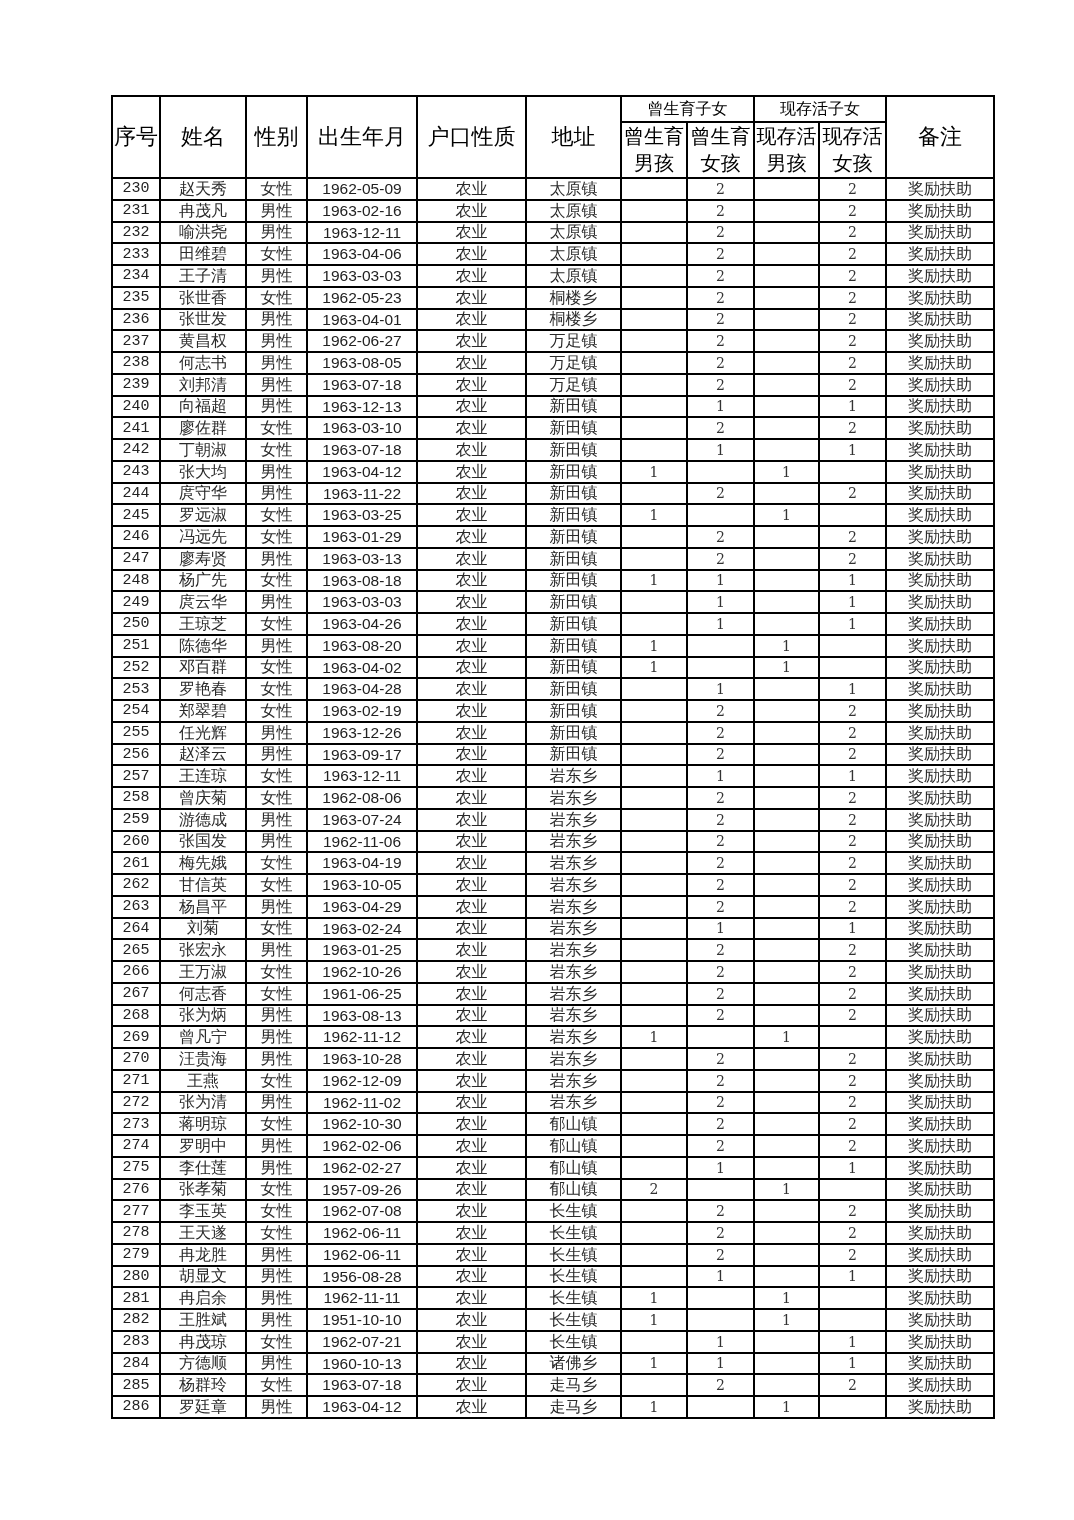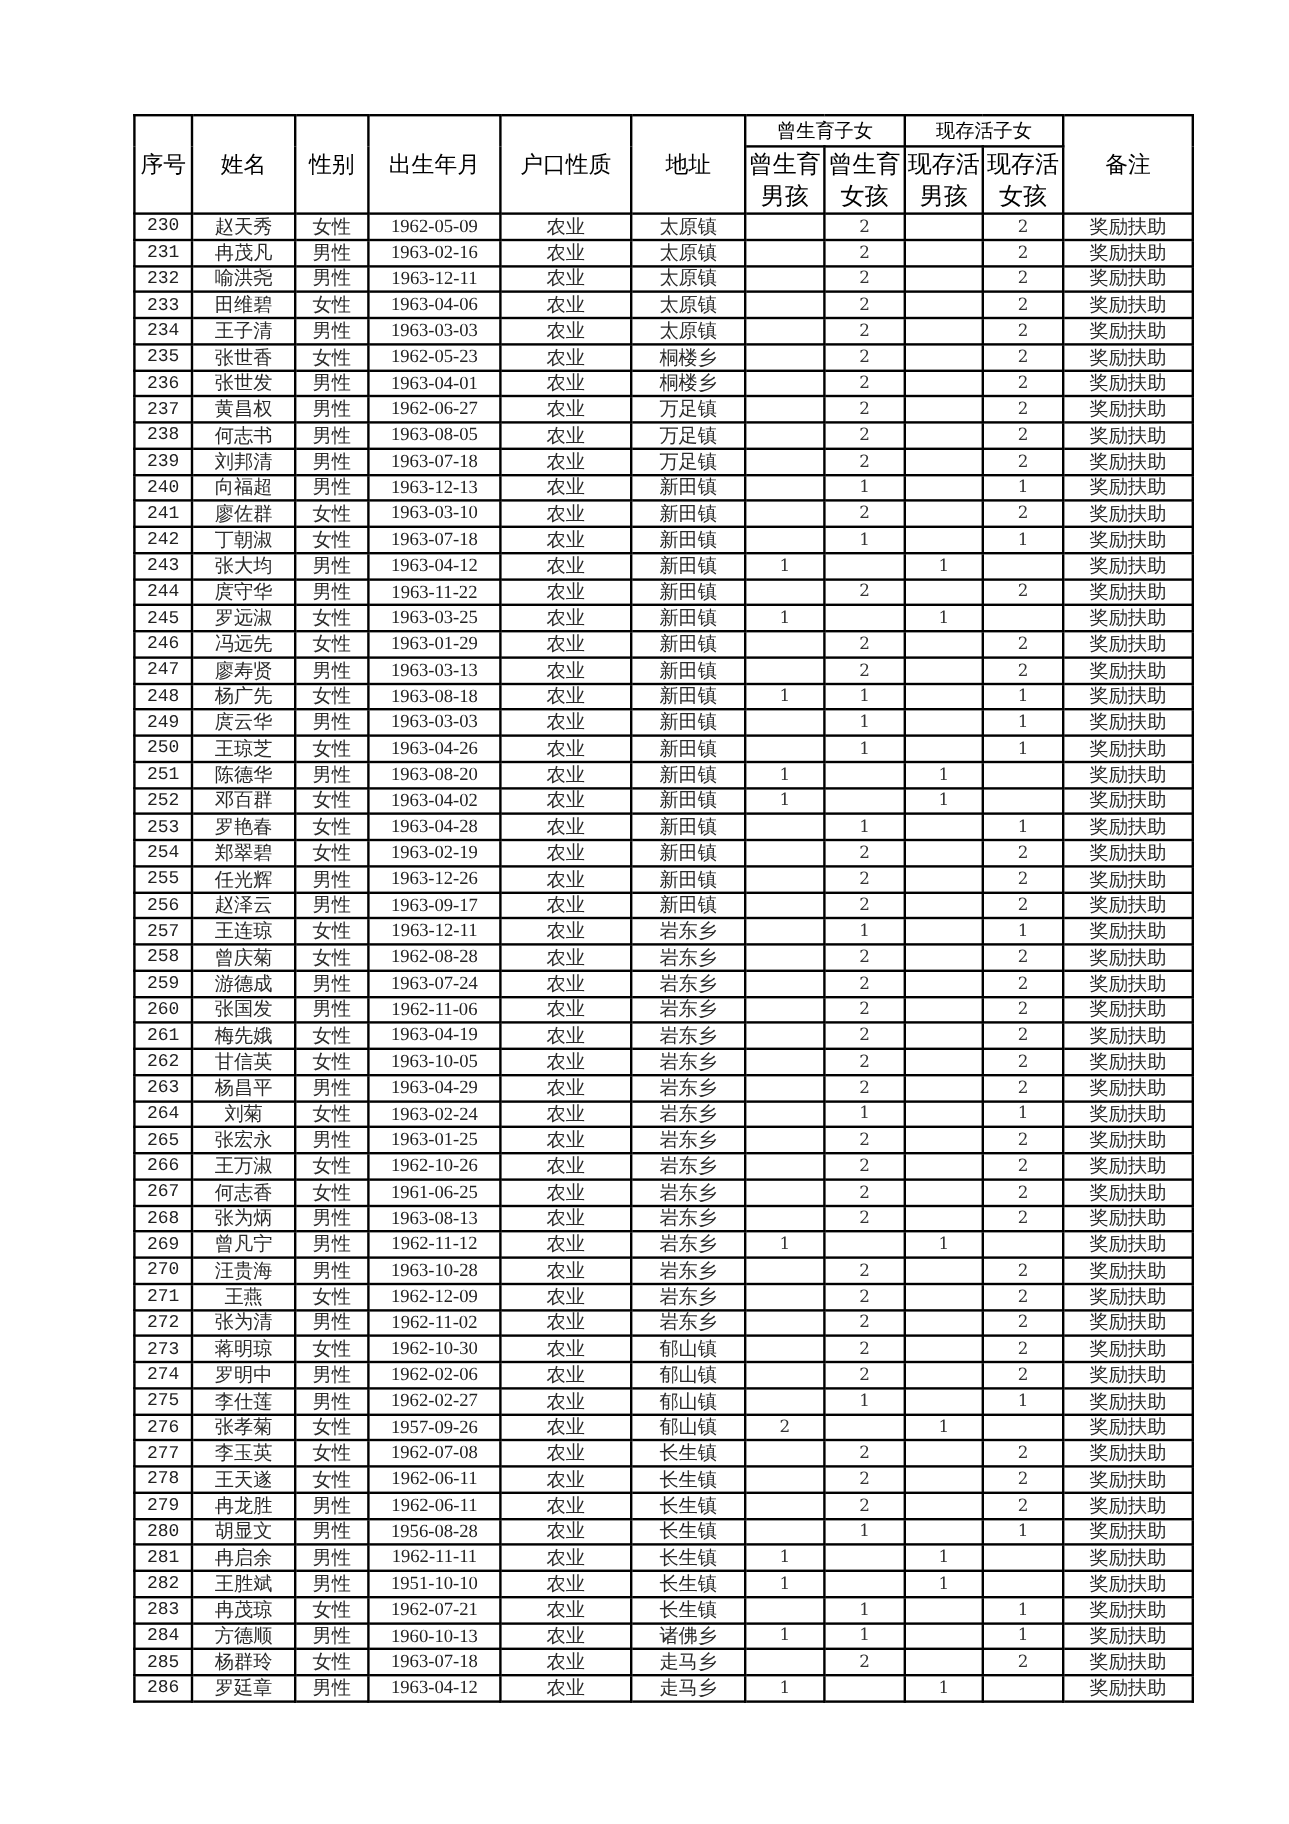--- a/index.html
+++ b/index.html
@@ -27,29 +27,29 @@
     padding: 0;
     text-align: center;
     vertical-align: middle;
     overflow: hidden;
   }
   thead th {
     color: #000000;
     font-weight: normal;
     font-family: "DejaVu Sans", sans-serif;
   }
-  th.main-h  { font-size: 19px; height: 72px; }
+  th.main-h  { font-size: 22px; height: 72px; }
   th.group-h { font-size: 16px; height: 24px; }
   th.sub-h   { font-size: 20px; height: 46px; white-space: pre-line; line-height: 1.35; }
   tbody tr { height: 21.75px; }
   tbody td { color: #2a2a2a; line-height: 1; }
   td.c-seq    { font-family: Liberation Mono, monospace; font-size: 15px; color: #222; }
   td.c-name   { font-size: 16px; }
   td.c-gender { font-size: 16px; }
-  td.c-birth  { font-family: Liberation Serif, serif; font-size: 15.5px; color: #222; margin-left: 32px; }
+  td.c-birth  { font-family: Liberation Sans, sans-serif; font-size: 15.5px; color: #222; margin-left: 32px; }
   td.c-hukou  { font-size: 16px; }
   td.c-addr   { font-size: 16px; }
   td.c-num    { font-family: "DejaVu Serif", serif; font-size: 14px; color: #333; }
   td.c-remark { font-size: 16px; margin-left: 45px; }
 </style>
 </head>
 <body>
 
 <div class="sheet">
   <table class="roster">
@@ -451,21 +451,21 @@
           <td class="c-num"></td>
           <td class="c-num">1</td>
           <td class="c-num"></td>
           <td class="c-num">1</td>
           <td class="c-remark">奖励扶助</td>
         </tr>
         <tr>
           <td class="c-seq">258</td>
           <td class="c-name">曾庆菊</td>
           <td class="c-gender">女性</td>
-          <td class="c-birth">1962-08-28</td>
+          <td class="c-birth">1962-08-06</td>
           <td class="c-hukou">农业</td>
           <td class="c-addr">岩东乡</td>
           <td class="c-num"></td>
           <td class="c-num">2</td>
           <td class="c-num"></td>
           <td class="c-num">2</td>
           <td class="c-remark">奖励扶助</td>
         </tr>
         <tr>
           <td class="c-seq">259</td>

